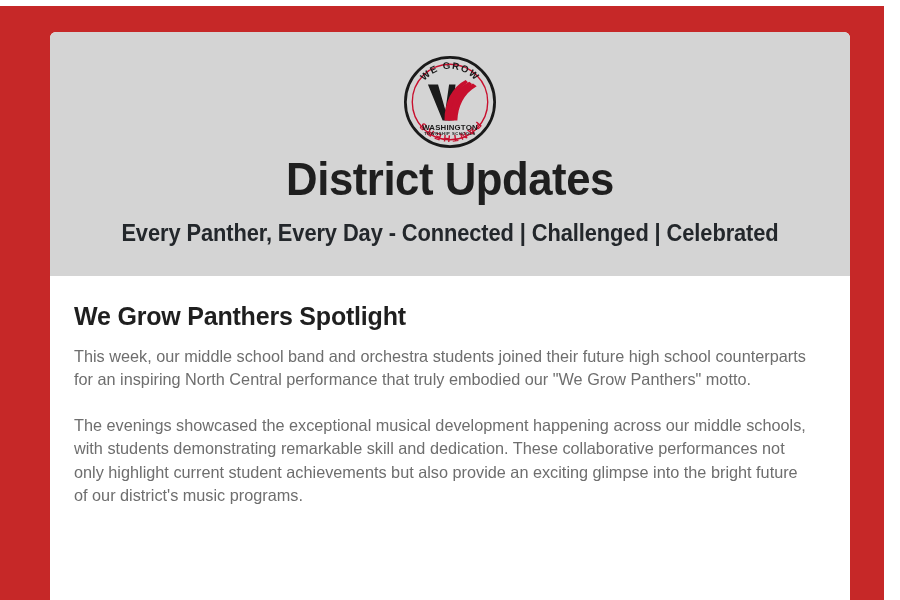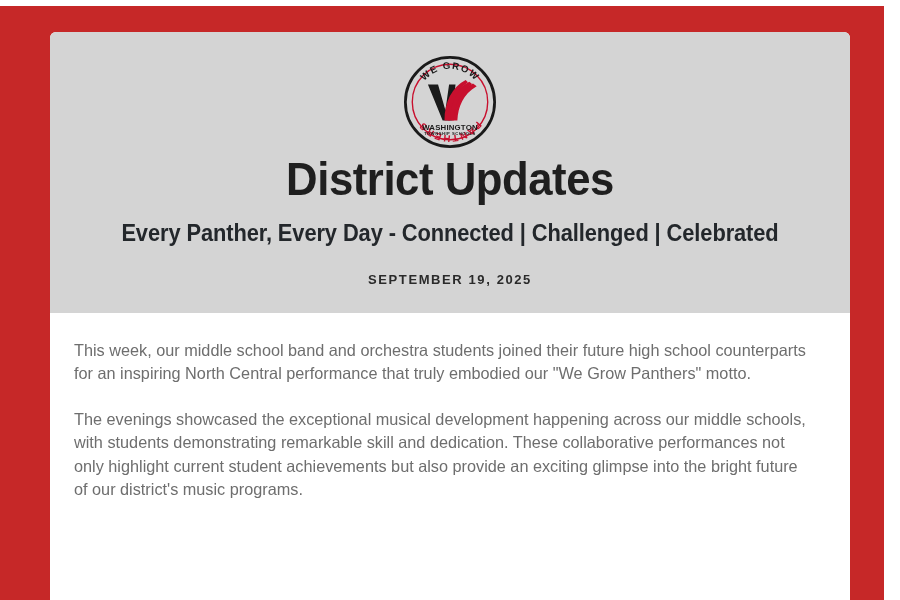--- a/index.html
+++ b/index.html
@@ -161,22 +161,22 @@
           </g>
           <text x="100" y="160" text-anchor="middle" font-family="Liberation Sans, sans-serif" font-size="17" font-weight="bold" fill="#1a1a1a" letter-spacing="0.4">WASHINGTON</text>
           <text x="100" y="172" text-anchor="middle" font-family="Liberation Sans, sans-serif" font-size="9" font-weight="bold" fill="#1a1a1a" letter-spacing="1.1">TOWNSHIP SCHOOLS</text>
         </svg>
       </div>
 
       <h1 class="headline">District Updates</h1>
 
       <h2 class="subhead">Every Panther, Every Day - Connected | Challenged | Celebrated</h2>
 
-      <div class="date-line">SEPTEMBER 19, 2025</div>
     </div>
 
     <div class="card-body">
+      <h3 class="section-title">We Grow Panthers Spotlight</h3>
       <p class="para">This week, our middle school band and orchestra students joined their future high school counterparts for an inspiring North Central performance that truly embodied our "We Grow Panthers" motto.</p>
       <p class="para">The evenings showcased the exceptional musical development happening across our middle schools, with students demonstrating remarkable skill and dedication. These collaborative performances not only highlight current student achievements but also provide an exciting glimpse into the bright future of our district's music programs.</p>
     </div>
 
   </div>
 </div>
 
 </body></html>

